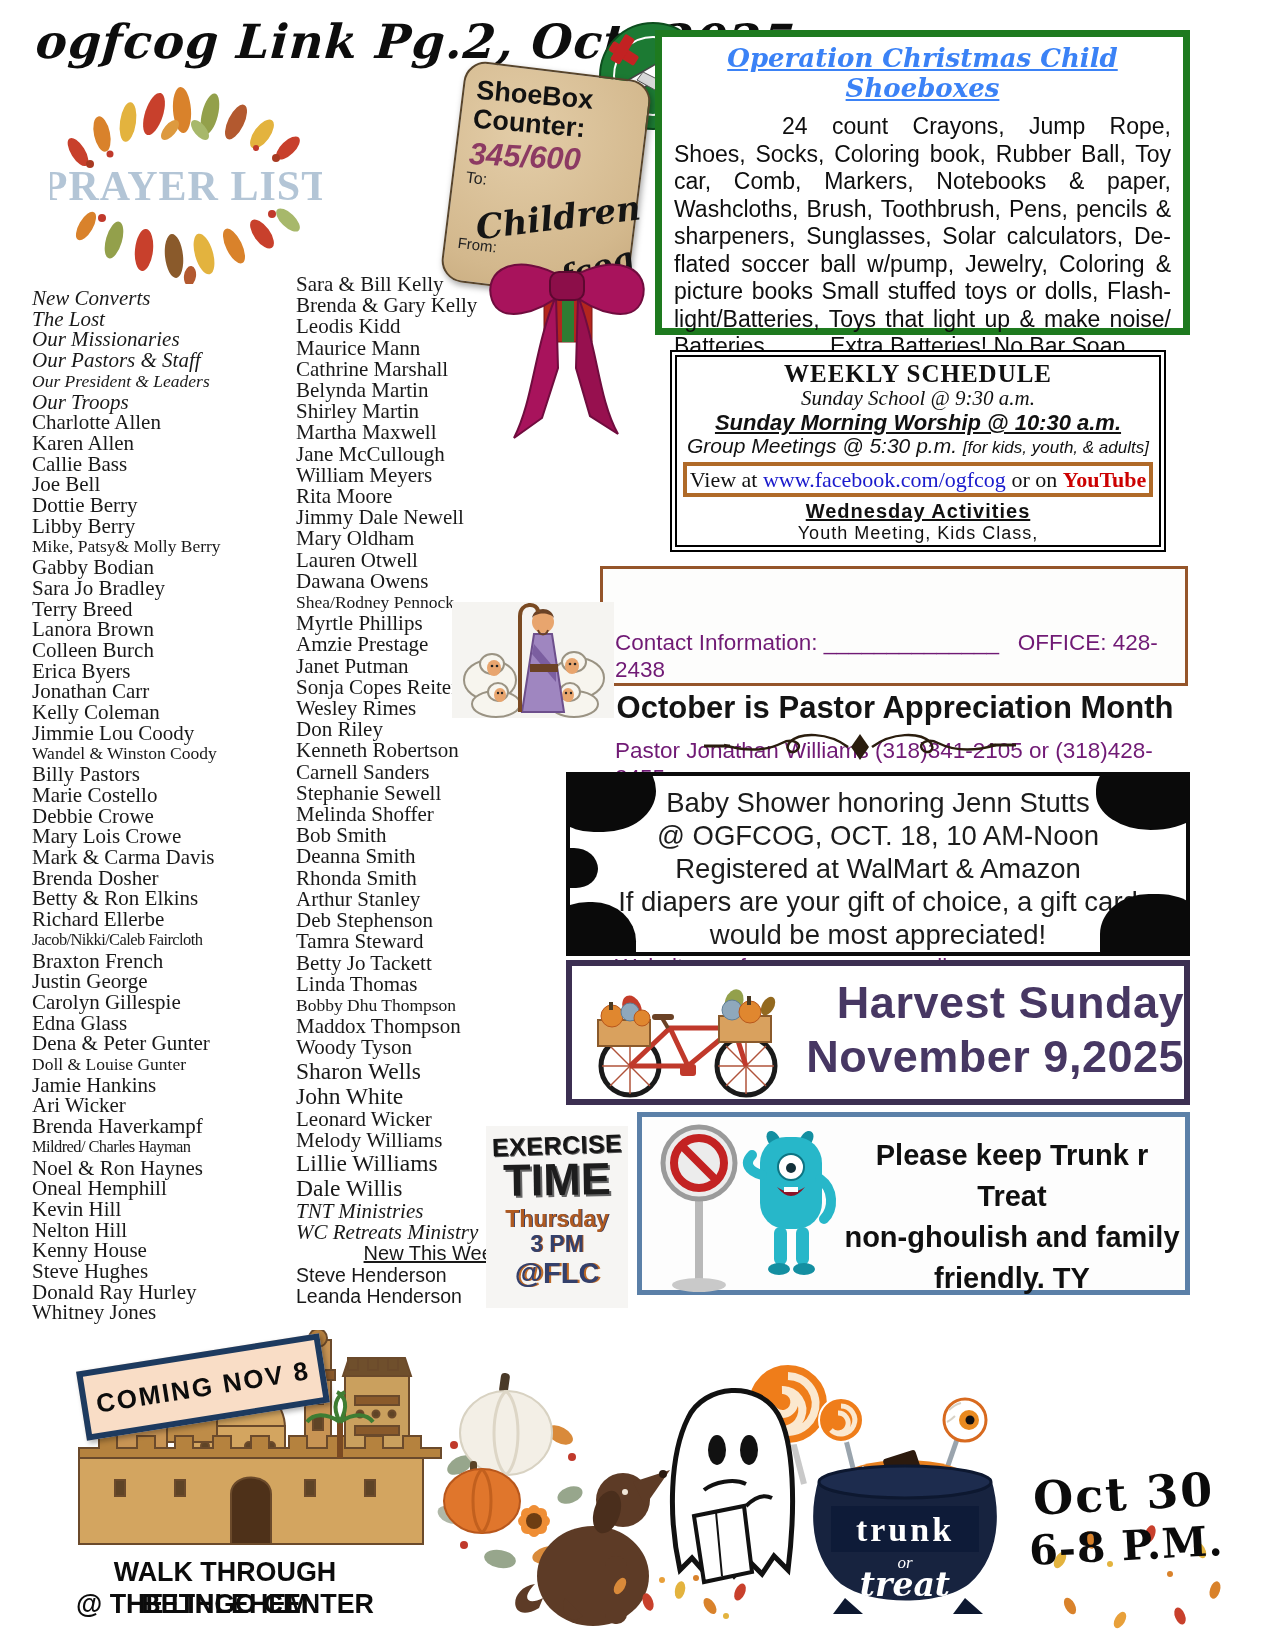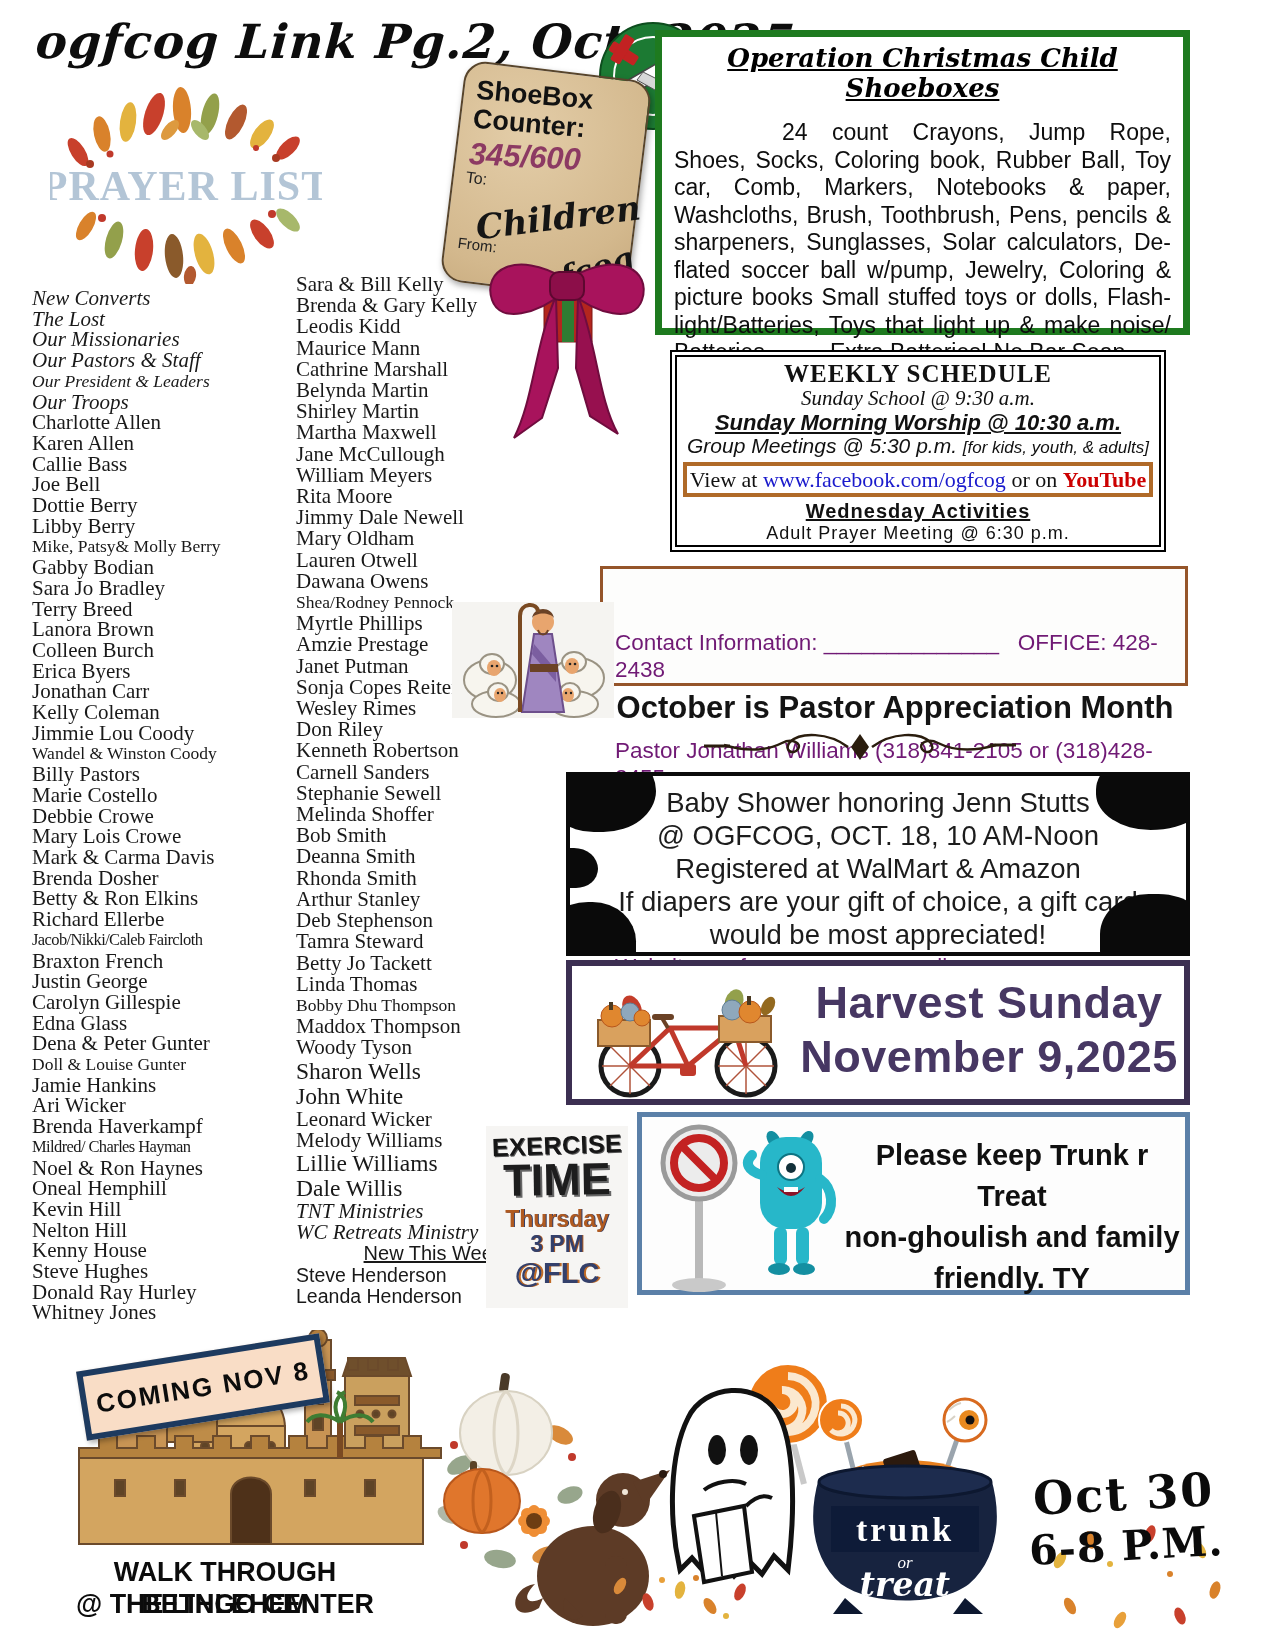--- a/index.html
+++ b/index.html
@@ -29,22 +29,22 @@
   .tag .l1,.tag .l2{font-weight:800;font-size:27px;line-height:29px;color:#121212;transform:rotate(-2deg);}
   .tag .cnt{font-weight:800;font-style:italic;font-size:31px;line-height:36px;color:#8c3a63;transform:rotate(-4deg);}
   .tag .tol{font-size:16px;margin-top:2px;color:#222;}
   .tag .tov{font-family:"DejaVu Serif",serif;font-style:italic;font-weight:600;font-size:34px;transform:rotate(-14deg);margin:2px 0 0 14px;color:#151515;}
   .tag .frl{font-size:15px;margin-top:6px;color:#222;}
   .tag .frv{font-family:"DejaVu Serif",serif;font-style:italic;font-weight:600;font-size:31px;transform:rotate(-24deg);margin:-6px 0 0 64px;color:#151515;}
   .bow{position:absolute;left:476px;top:248px;}
   .sp-logo{position:absolute;left:597px;top:20px;}
   
   .occ{position:absolute;left:655px;top:30px;width:535px;height:305px;border:7px solid #1e7a1f;background:#fff;box-sizing:border-box;padding:4px 12px;}
-  .occ .t{font-family:"DejaVu Serif",serif;font-style:italic;font-weight:700;font-size:26px;color:#000000;
-          text-decoration:underline;text-align:center;margin:2px 0 16px;}
+  .occ .t{font-family:"DejaVu Serif",serif;font-style:italic;font-weight:700;font-size:26px;color:#3b82f6;
+          text-decoration:underline;text-align:center;margin:2px 0 10px;}
   .occ .b{font-size:23px;line-height:27.5px;text-align:justify;text-indent:108px;color:#0e0e0e;}
   
   .sched{position:absolute;left:670px;top:350px;width:496px;height:202px;border:7px double #000;box-sizing:border-box;
          background:#fff;text-align:center;padding-top:4px;overflow:hidden;}
   .sched .tt{font-family:"Liberation Serif",serif;font-weight:700;font-size:25px;line-height:26px;letter-spacing:1px;}
   .sched .ss{font-family:"Liberation Serif",serif;font-style:italic;font-size:21px;line-height:23px;}
   .sched .wor{font-weight:700;font-style:italic;font-size:22px;line-height:25px;text-decoration:underline;}
   .sched .grp{font-style:italic;font-size:21px;line-height:22px;}
   .sched .grp .note{font-size:17px;}
   .fbstrip{margin:3px auto;width:462px;border:4px solid #b06a28;background:#fff;
@@ -58,21 +58,21 @@
            box-sizing:border-box;padding:6px 12px;color:#701a75;font-size:22.5px;line-height:27px;white-space:pre-wrap;}
   .pastor{position:absolute;left:598px;top:690px;width:594px;text-align:center;font-weight:700;font-size:31px;color:#141414;}
   .flourish{position:absolute;left:700px;top:730px;}
   .shepherd{position:absolute;left:452px;top:592px;}
   
   .baby{position:absolute;left:566px;top:772px;width:624px;height:184px;border:4px solid #0a0a0a;background:#fff;
         box-sizing:border-box;overflow:hidden;text-align:center;padding-top:10px;font-size:27.5px;line-height:33px;color:#1c1c1c;}
   .blob{position:absolute;background:#0a0a0a;}
   
   .harvest{position:absolute;left:566px;top:960px;width:624px;height:145px;border:6px solid #3c2f52;background:#fff;box-sizing:border-box;}
-  .harvest .txt{position:absolute;left:222px;top:10px;width:390px;text-align:center;color:#473763;
+  .harvest .txt{position:absolute;left:222px;top:10px;width:390px;text-align:right;color:#473763;
                 font-weight:800;font-size:45px;line-height:54px;letter-spacing:0.5px;}
   .bike{position:absolute;left:12px;top:6px;}
   
   .exercise{position:absolute;left:486px;top:1126px;width:142px;height:182px;background:#f6f5f3;text-align:center;}
   .exercise .e1{font-weight:900;font-size:25px;line-height:26px;letter-spacing:0.5px;color:#161616;transform:rotate(-2deg);margin-top:6px;text-shadow:1px 1px 0 #555;}
   .exercise .e2{font-weight:900;font-size:45px;line-height:44px;color:#1d1d1d;transform:rotate(-1deg);text-shadow:2px 2px 0 #666;}
   .exercise .e3{font-size:23px;line-height:26px;color:#b05a20;font-weight:700;margin-top:4px;text-shadow:1px 0 0 #34406b;}
   .exercise .e4{font-size:23px;line-height:24px;color:#34406b;font-weight:700;text-shadow:1px 0 0 #b05a20;}
   .exercise .e5{font-size:29px;line-height:34px;color:#34406b;font-weight:700;text-shadow:2px 0 0 #c06a25;}
   
@@ -282,20 +282,21 @@
 
   <div class="sched">
     <div class="tt">WEEKLY SCHEDULE</div>
     <div class="ss">Sunday School  @ 9:30 a.m.</div>
     <div class="wor">Sunday Morning Worship @ 10:30 a.m.</div>
     <div class="grp"><span>Group Meetings @ 5:30 p.m. </span><span class="note">[for kids, youth, &amp; adults]</span></div>
     <div class="fbstrip">
       <span>View at </span><span class="lnk">www.facebook.com/ogfcog</span><span> or on </span><span class="yt">YouTube</span>
     </div>
     <div class="wt">Wednesday Activities</div>
+    <div class="w1">Youth Meeting, Kids Class,</div>
     <div class="w2">Adult Prayer Meeting @ 6:30 p.m.</div>
   </div>
 
   <div class="contact">
     <div>Contact Information: ______________   OFFICE: 428-2438</div>
     <div>Pastor Jonathan Williams (318)341-2105 or (318)428-2455</div>
     <div>Office Manager : _______ Lee Sanders Text (318)499-1439</div>
     <div>Website:  ogfcog.com          email: ogfcog@bellsouth.net</div>
   </div>
 

